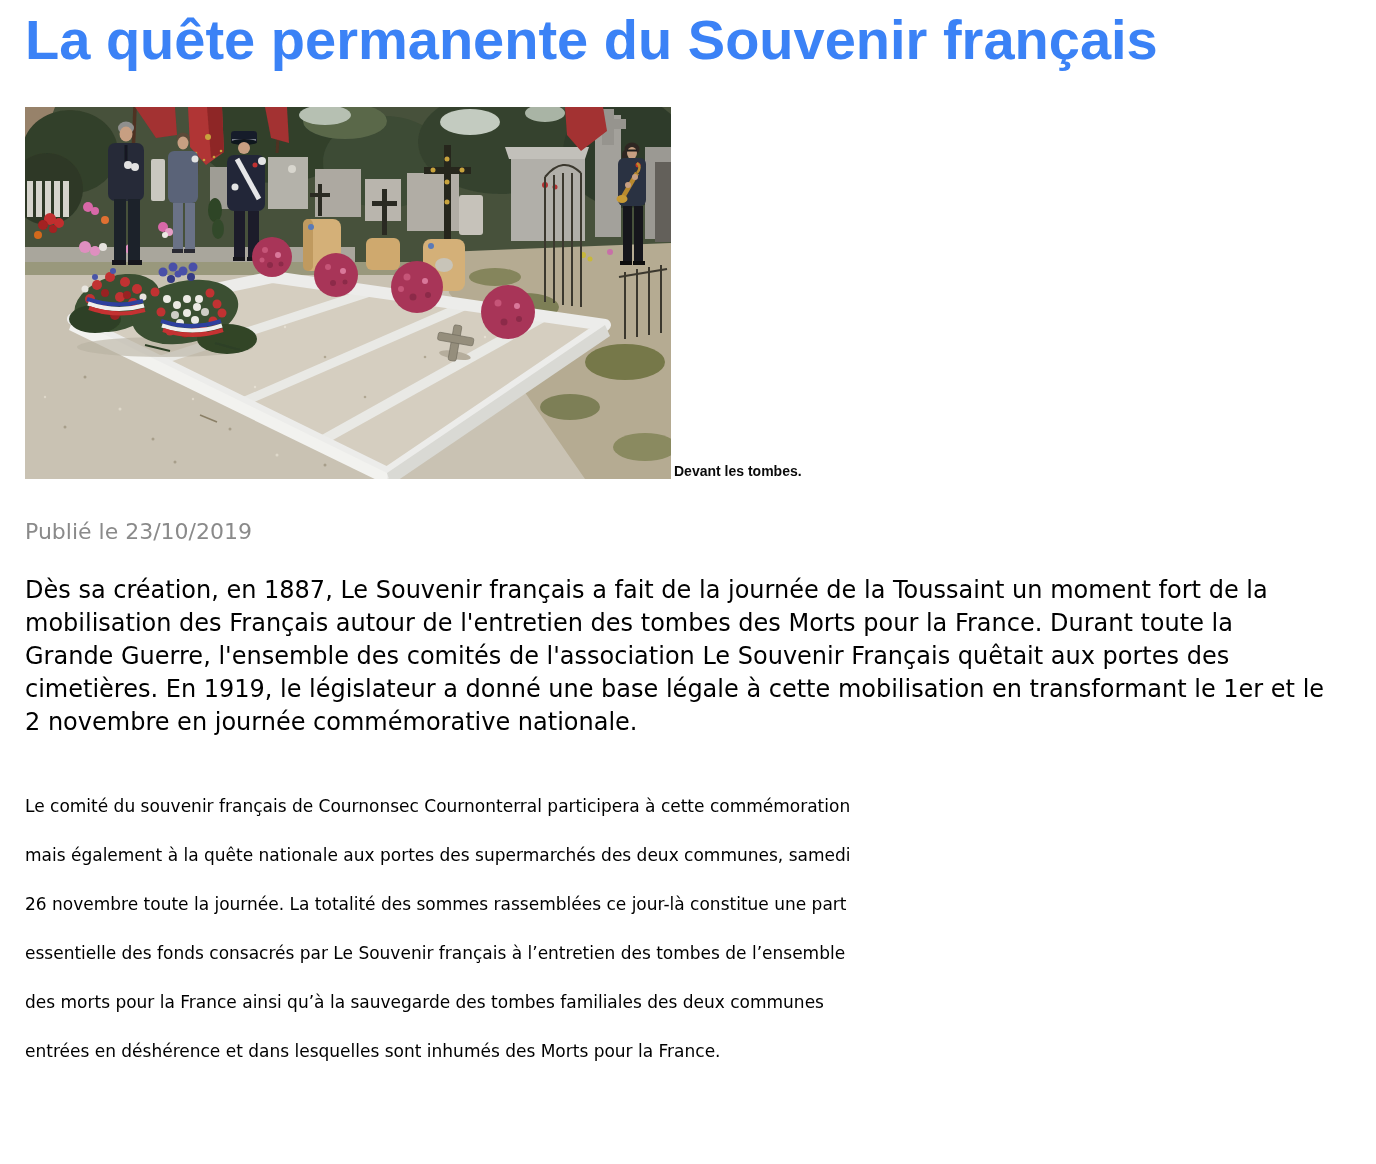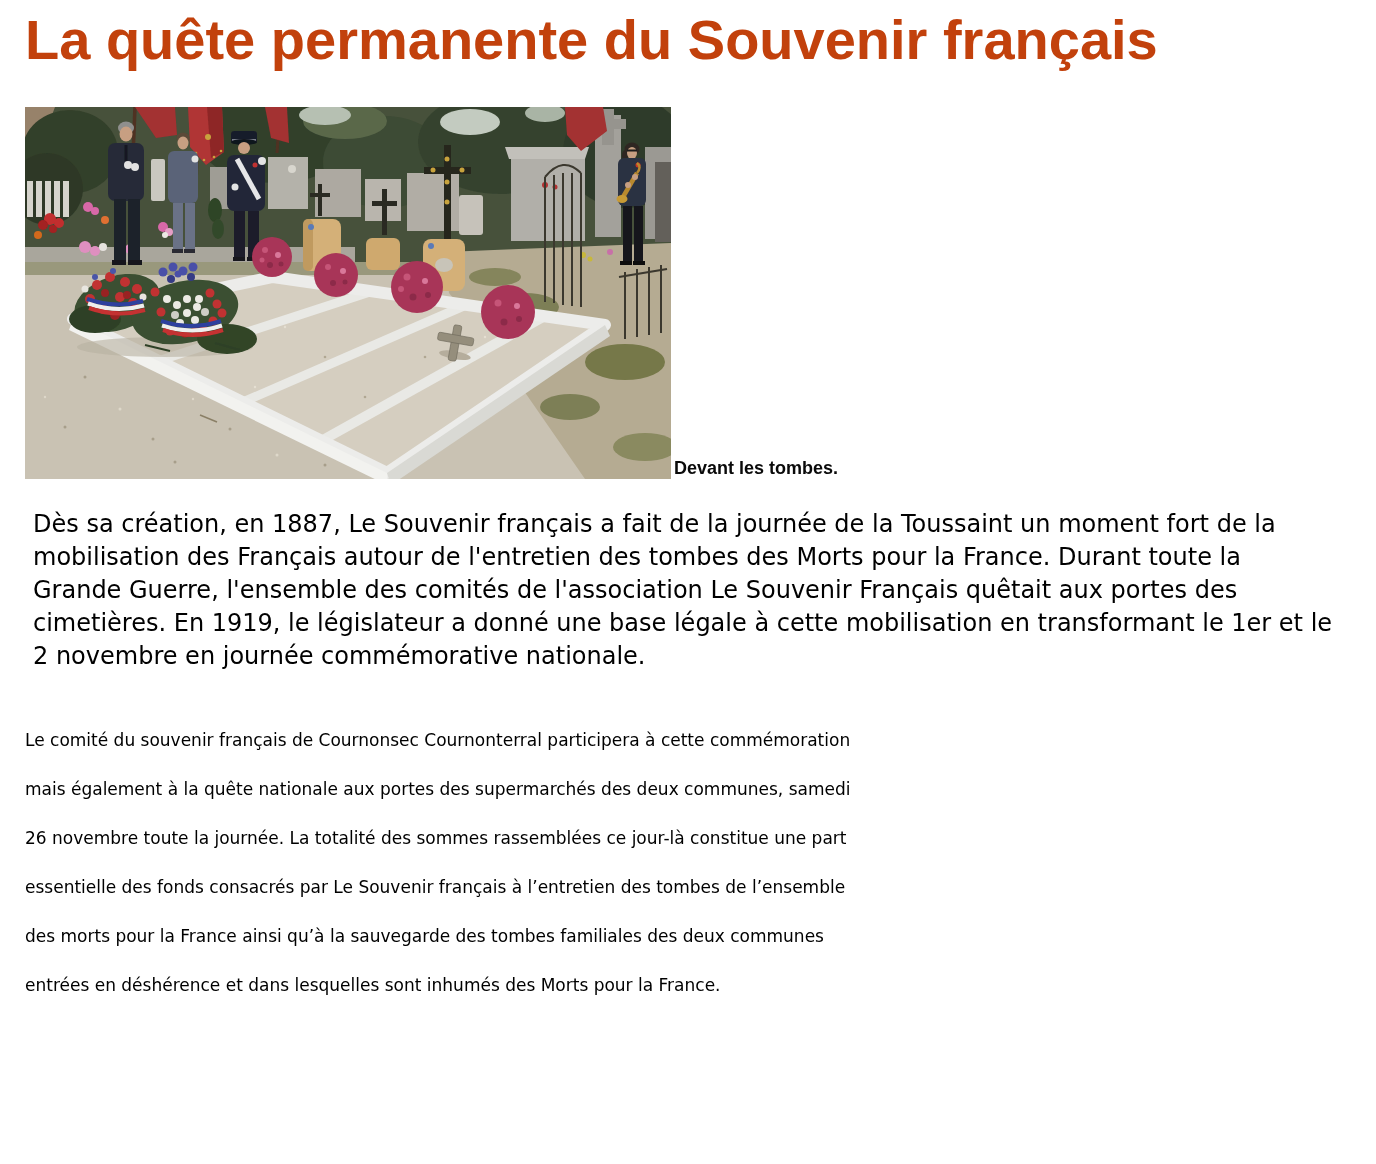--- a/index.html
+++ b/index.html
@@ -15,60 +15,59 @@
     padding-left: 25px;
     overflow: hidden;
   }
   h1.article-title {
     margin: 0;
     padding-top: 8px;
     font-family: "Liberation Sans", sans-serif;
     font-weight: 700;
     font-size: 56px;
     line-height: 63px;
-    color: #c2410c;
+    color: #3b82f6;
     white-space: nowrap;
   }
   figure.photo-row {
     margin: 36px 0 0 0;
     padding: 0;
     display: flex;
     align-items: flex-end;
   }
   svg.photo {
     width: 646px;
     height: 372px;
     display: block;
     flex: 0 0 auto;
   }
   figcaption.photo-caption {
     margin: 0 0 0 3px;
     font-family: "Liberation Sans", sans-serif;
-    font-size: 18px;
+    font-size: 14px;
     font-weight: 600;
     line-height: 1.1;
     color: #0a0a0a;
     white-space: nowrap;
   }
   p.pub-date {
     margin: 40px 0 0 0;
     font-size: 22px;
     line-height: 26px;
     color: #8a8a8a;
   }
   p.body-text {
     white-space: pre-line;
     color: #000;
     margin: 0;
   }
   p.body-text.p1 {
     margin-top: 29px;
     font-size: 24px;
     line-height: 33px;
-    margin-left: 8px;
   }
   p.body-text.p2 {
     margin-top: 43px;
     font-size: 17px;
     line-height: 49px;
   }
 </style>
 </head>
 <body>
 
@@ -390,20 +389,21 @@
           <path d="M138,223 Q168,233 198,223" fill="none" stroke="#c43030" stroke-width="4"></path>
           <line x1="120" y1="238" x2="145" y2="244" stroke="#2e4126" stroke-width="2"></line>
           <line x1="190" y1="236" x2="215" y2="243" stroke="#2e4126" stroke-width="2"></line>
         </g>
 
       </g>
     </svg>
     <figcaption class="photo-caption">Devant les tombes.</figcaption>
   </figure>
 
+  <p class="pub-date">Publié le 23/10/2019</p>
 
   <p class="body-text p1">Dès sa création, en 1887, Le Souvenir français a fait de la journée de la Toussaint un moment fort de la
 mobilisation des Français autour de l'entretien des tombes des Morts pour la France. Durant toute la
 Grande Guerre, l'ensemble des comités de l'association Le Souvenir Français quêtait aux portes des
 cimetières. En 1919, le législateur a donné une base légale à cette mobilisation en transformant le 1er et le
 2 novembre en journée commémorative nationale.</p>
 
   <p class="body-text p2">Le comité du souvenir français de Cournonsec Cournonterral participera à cette commémoration
 mais également à la quête nationale aux portes des supermarchés des deux communes, samedi
 26 novembre toute la journée. La totalité des sommes rassemblées ce jour-là constitue une part

